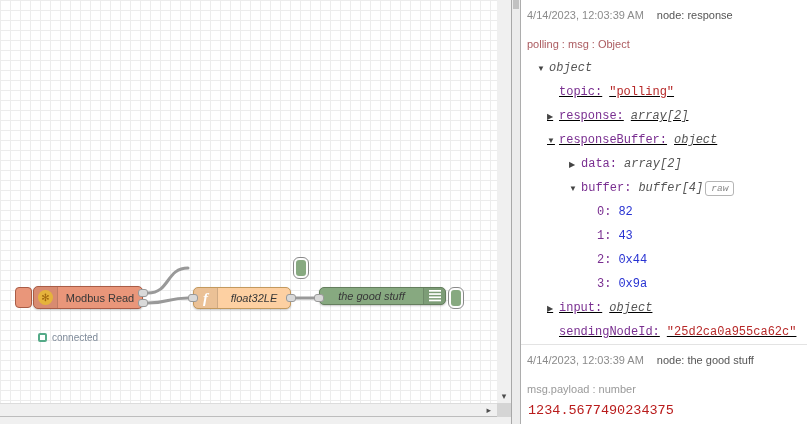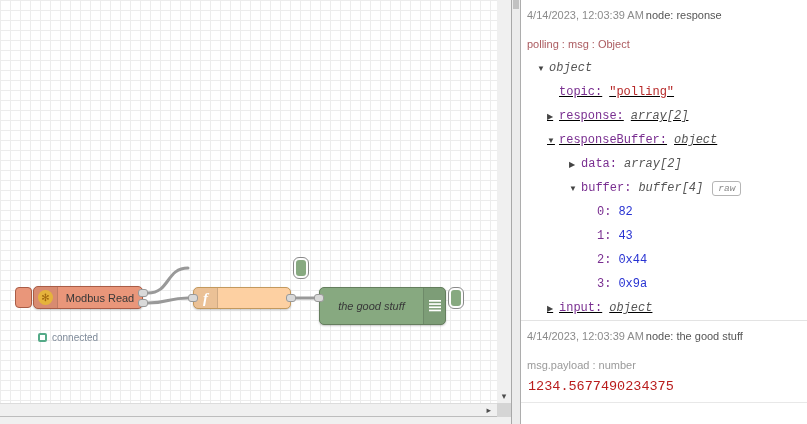--- a/index.html
+++ b/index.html
@@ -30,21 +30,21 @@
   .node-modbus { left:33px; top:286px; width:110px; height:23px; background:#e9967a; border:1px solid #a95c46; }
   .modbus-badge { width:15px; height:15px; border-radius:50%; background:#e5b33c; color:#a0660e;
     display:flex; align-items:center; justify-content:center; font-size:10px; line-height:1; }
   .inject-button {
     position:absolute; left:15px; top:287px; width:17px; height:21px;
     background:#e9967a; border:1.5px solid #a95c46; border-radius:4px;
   }
   .node-response { left:193px; top:257px; width:98px; height:22px; background:#87a980; border:1px solid #657e5e; }
   .node-func    { left:193px; top:287px; width:98px; height:22px; background:#fdd0a2; border:1px solid #c3995e; }
   .func-icon { color:#ffffff; font-family:"Liberation Serif",serif; font-style:italic; font-weight:bold; font-size:15px; }
-  .node-good    { left:319px; top:287px; width:127px; height:38px; background:#87a980; border:1px solid #657e5e; }
+  .node-good    { left:319px; top:287px; width:127px; height:18px; background:#87a980; border:1px solid #657e5e; }
 
   .toggle {
     position:absolute; width:16px; height:22px; background:#fdfdfd;
     border:1.5px solid #8a8a8a; border-radius:6px;
   }
   .toggle .fill { position:absolute; left:2px; right:2px; top:2px; bottom:2px; background:#87a980; border-radius:3px; }
   .toggle-response { left:293px; top:257px; }
   .toggle-good    { left:448px; top:287px; }
 
   .port {
@@ -64,36 +64,36 @@
   .h-bar .arrow { position:absolute; right:6px; top:0; height:13px; line-height:13px; font-size:9px; color:#4d4d4d; }
   .corner { position:absolute; left:497px; top:403px; width:14px; height:14px; background:#d5d5d5; }
   .divider-a { position:absolute; left:511px; top:0; width:1px; height:424px; background:#a8a8a8; }
   .panel-scroll { position:absolute; left:512px; top:0; width:8px; height:424px; background:#ececec; }
   .panel-scroll .thumb { position:absolute; left:1px; top:0; width:6px; height:9px; background:#c1c1c1; }
   .divider-b { position:absolute; left:520px; top:0; width:1px; height:424px; background:#adadad; }
 
   
   .panel { position:absolute; left:521px; top:0; width:286px; height:424px; background:#fff; font-size:11px; }
   .dmsg2 { border-top:1px solid #e3e3e3; }
-  .meta { display:flex; gap:2px; padding:7px 16px 0 6px; height:22px; align-items:center; white-space:nowrap; }
+  .meta { display:flex; gap:13px; padding:7px 16px 0 6px; height:22px; align-items:center; white-space:nowrap; }
   .meta .ts { color:#8b8b8b; }
   .meta .nodename { color:#555; }
   .subject { height:20px; line-height:20px; padding:0 6px; white-space:nowrap;margin-top:12px; }
   .s-red { color:#ab5a5f; }
   .s-gray { color:#9a9a9a; }
   .tree { padding-top:2px; }
   .trow { height:24px; display:flex; align-items:center; font-family:"Liberation Mono",monospace; font-size:12px; white-space:nowrap; }
   .i0 { padding-left:16px; } .i1 { padding-left:26px;text-decoration:underline; } .i2 { padding-left:48px; } .i3 { padding-left:64px; }
   .arr { width:12px; flex:none; font-size:8px; color:#444; font-family:"Liberation Sans",sans-serif; }
   .k { color:#792e90; margin-right:7px; }
   .k:empty { margin-right:0; }
   .vt { font-style:italic; color:#555; }
   .vs { color:#b72828; }
   .vn { color:#2732d2; }
-  .raw-chip { margin-left:9px; font-size:9.5px; font-style:italic; color:#888; border:1px solid #b5b5b5;
+  .raw-chip { margin-left:2px; font-size:9.5px; font-style:italic; color:#888; border:1px solid #b5b5b5;
               border-radius:3px; padding:1px 5px; background:#fff; font-family:"Liberation Mono",monospace; }
   .big-value { padding:4px 6px 6px 7px; font-family:"Liberation Mono",monospace; font-size:13.5px; color:#b91c1c; }
   .dmsg2-wrap { border-bottom:1px solid #e8e8e8; padding-bottom:2px; }
 </style>
 </head>
 <body>
 
 <div class="app">
 
   <div class="canvas">
@@ -121,20 +121,21 @@
 
     <div class="toggle toggle-response">
         <span class="fill"></span>
       </div>
 
     <div class="node node-func">
       <span class="port" style="left:-6px; top:6px;"></span>
       <span class="icon-region icon-left">
         <span class="func-icon">f</span>
       </span>
+      <span class="label italic">float32LE</span>
       <span class="port" style="right:-6px; top:6px;"></span>
     </div>
 
     <div class="node node-good">
       <span class="port" style="left:-6px; top:6px;"></span>
       <span class="label italic">the good stuff</span>
       <span class="icon-region icon-right">
         <svg width="12" height="12" viewBox="0 0 12 12">
             <g fill="#ffffff">
               <rect x="0" y="0" width="12" height="1.7"></rect>
@@ -222,20 +223,25 @@
         <div class="trow i3">
           <span class="arr"></span>
           <span class="k">3:</span>
           <span class="vn">0x9a</span>
         </div>
         <div class="trow i1">
           <span class="arr">▶</span>
           <span class="k">input:</span>
           <span class="vt">object</span>
         </div>
+        <div class="trow i1">
+          <span class="arr"></span>
+          <span class="k">sendingNodeId:</span>
+          <span class="vs">"25d2ca0a955ca62c"</span>
+        </div>
       </div>
     </div>
 
     <div class="dmsg dmsg2 dmsg2-wrap">
       <div class="meta">
         <span class="ts">4/14/2023, 12:03:39 AM</span>
         <span class="nodename">node: the good stuff</span>
       </div>
       <div class="subject s-gray">msg.payload : number</div>
       <div class="big-value">1234.5677490234375</div>

